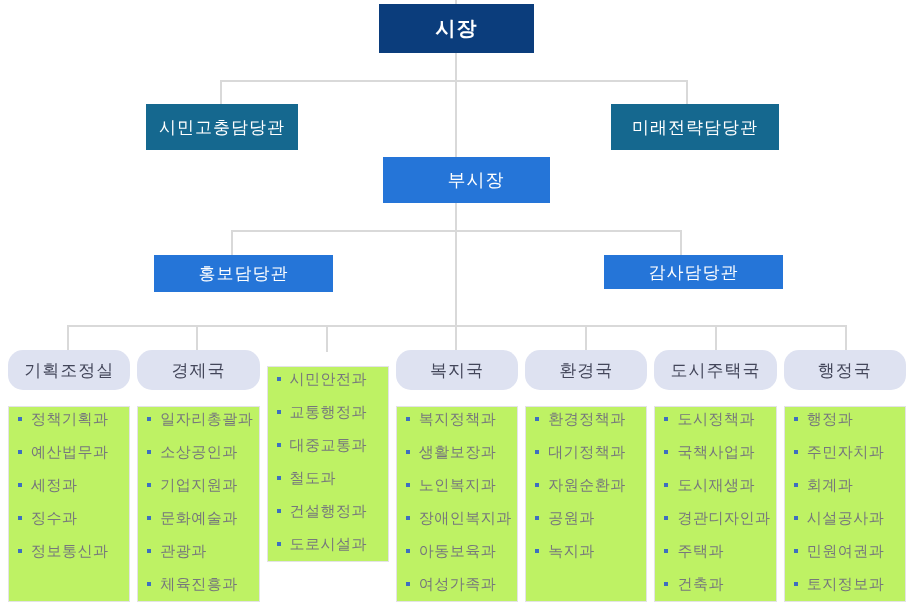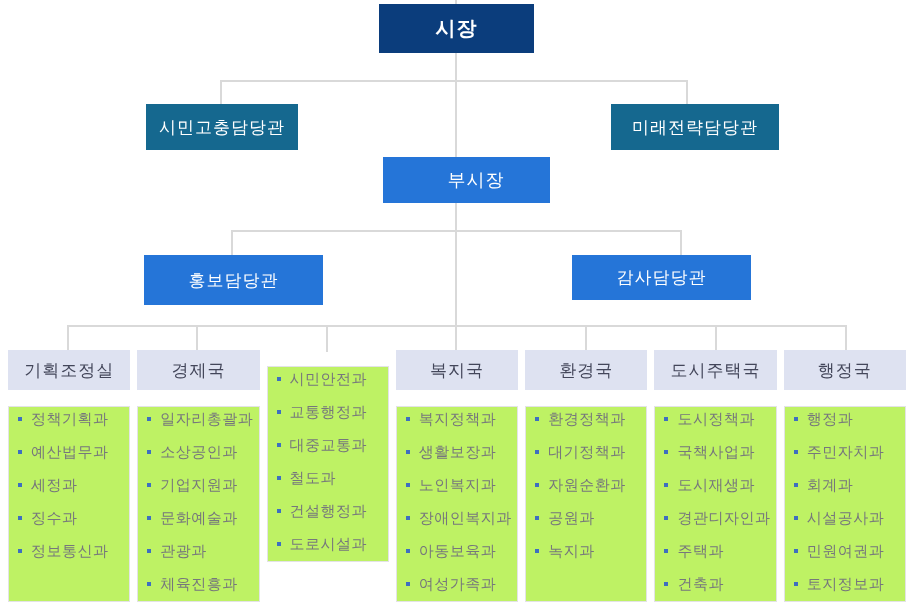--- a/index.html
+++ b/index.html
@@ -27,21 +27,21 @@
   .box-vstaff{background:#2575d8;font-size:17px;font-weight:500;}
   
   .columns{
     position:absolute;left:8px;top:350px;width:898px;
     display:flex;gap:7px;
   }
   .col{flex:1;min-width:0;}
   .col-header{
     height:40px;background:#dee2f1;
     display:flex;align-items:center;justify-content:center;
-    font-size:17px;color:#43465a;font-weight:500;letter-spacing:1px;
+    font-size:17px;color:#43465a;font-weight:500;letter-spacing:1px;border-radius:15px;
   }
   .col-list{
     margin-top:16px;height:192px;
     border:1px solid #e3e3e6;background:#bef264;
     padding:2px 6px 0 9px;
   }
   .item{
     display:flex;align-items:center;
     margin-bottom:14px;line-height:19px;
     font-size:15px;color:#76777c;letter-spacing:0.5px;
@@ -83,25 +83,25 @@
   </div>
 
   <div class="box box-senior" style="left:611px;top:104px;width:168px;height:46px">
     <span>미래전략담당관</span>
   </div>
 
   <div class="box box-vice" style="left:383px;top:157px;width:148px;height:46px">
     <span>부시장</span>
   </div>
 
-  <div class="box box-vstaff" style="left:144px;top:255px;width:179px;height:50px">
+  <div class="box box-vstaff" style="left:154px;top:255px;width:179px;height:37px">
     <span>홍보담당관</span>
   </div>
 
-  <div class="box box-vstaff" style="left:572px;top:255px;width:179px;height:45px">
+  <div class="box box-vstaff" style="left:604px;top:255px;width:179px;height:34px">
     <span>감사담당관</span>
   </div>
 
   <div class="columns" id="columns">
     <div class="col">
       <div class="col-header">기획조정실</div>
       <div class="col-list">
           <div class="item">
             <span class="bullet"></span>
             <span>정책기획과</span>

